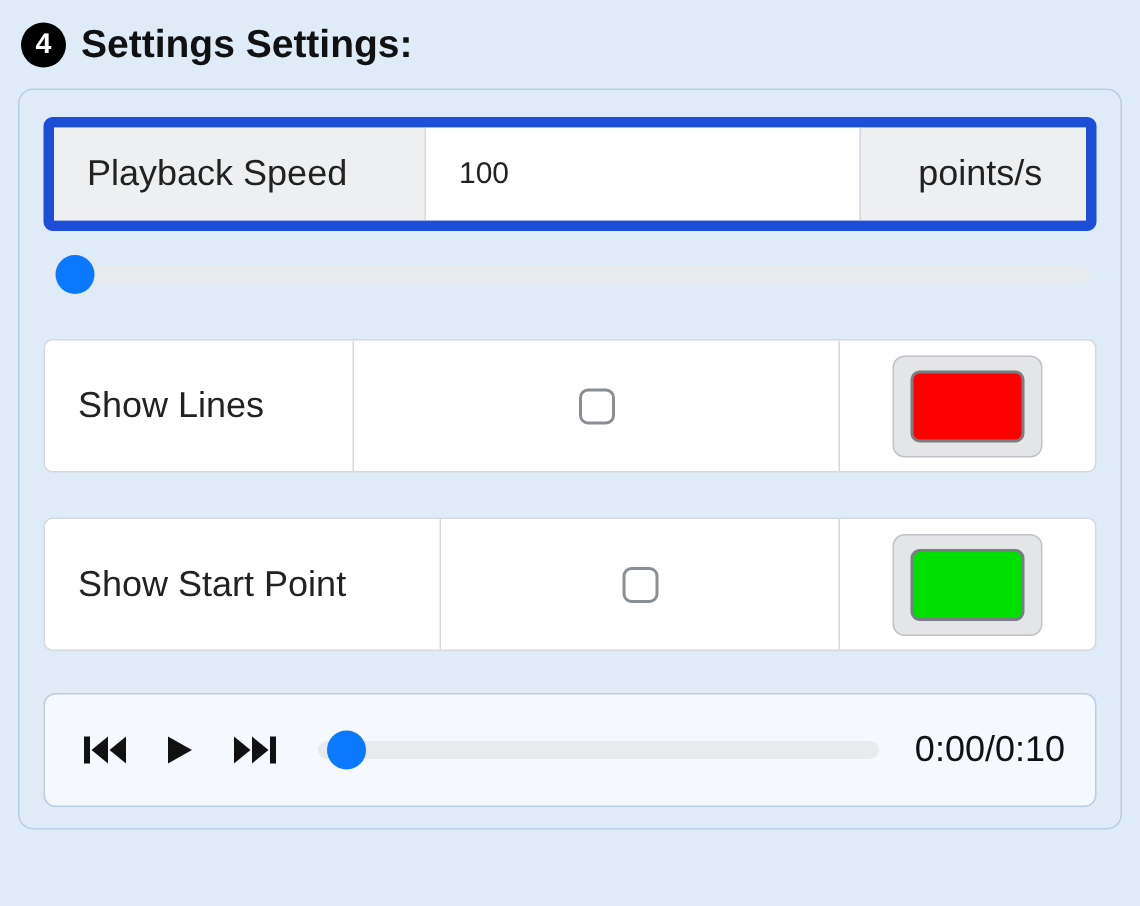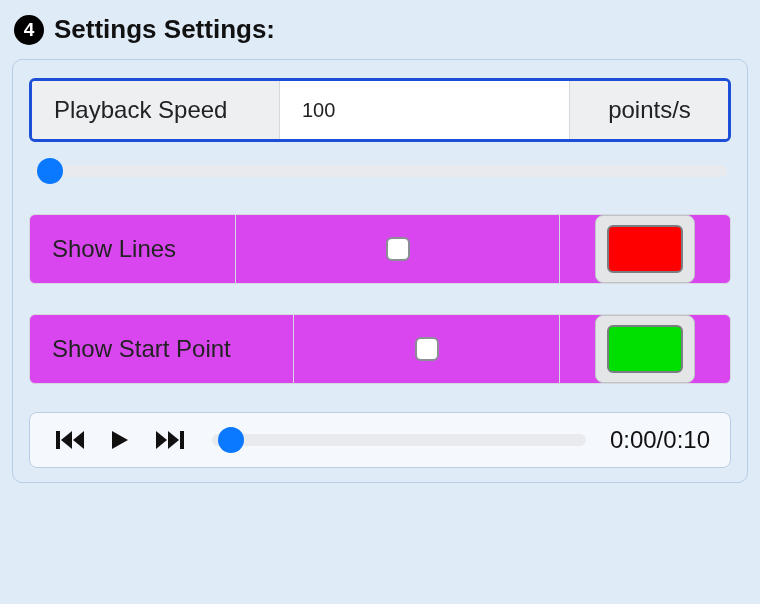--- a/index.html
+++ b/index.html
@@ -37,24 +37,24 @@
   .panel {
     border: 1px solid #b9cde4;
     border-radius: 10px;
     padding: 18px 16px 14px 16px;
     background: #dfebf7;
   }
 
   
   .speed-row {
     display: flex;
-    border: 3px solid #1d4ed8;
+    border: 7px solid #1d4ed8;
     border-radius: 6px;
     overflow: hidden;
-    height: 64px;
+    height: 76px;
     background: #edeff1;
   }
   .speed-label {
     flex: 0 0 248px;
     display: flex;
     align-items: center;
     padding-left: 22px;
     font-size: 24px;
     background: #edeff1;
     border-right: 1px solid #d5d9dd;
@@ -103,22 +103,22 @@
     border-radius: 50%;
     transform: translate(-50%, -50%);
   }
 
   
   .option-row {
     display: flex;
     border: 1px solid #d5d9dd;
     border-radius: 6px;
     overflow: hidden;
-    height: 70px;
-    background: #d946ef;
+    height: 89px;
+    background: #ffffff;
     margin-top: 30px;
   }
   .option-label {
     flex: 0 0 206px;
     display: flex;
     align-items: center;
     padding-left: 22px;
     font-size: 24px;
     border-right: 1px solid #d5d9dd;
   }
@@ -158,21 +158,21 @@
     border: 2px solid #7a7e82;
     border-radius: 6px;
   }
 
   
   .playback {
     display: flex;
     align-items: center;
     border: 1px solid #b9cde4;
     border-radius: 8px;
-    height: 56px;
+    height: 76px;
     background: #f5f9fe;
     margin-top: 28px;
     padding: 0 20px 0 26px;
   }
   .pb-btns {
     display: flex;
     align-items: center;
     gap: 24px;
     margin-right: 24px;
   }

